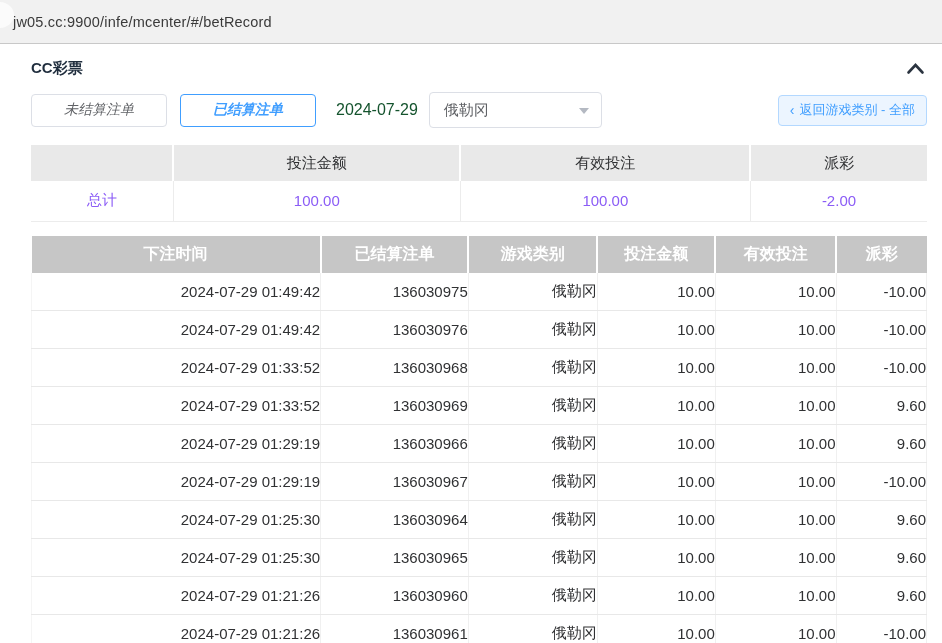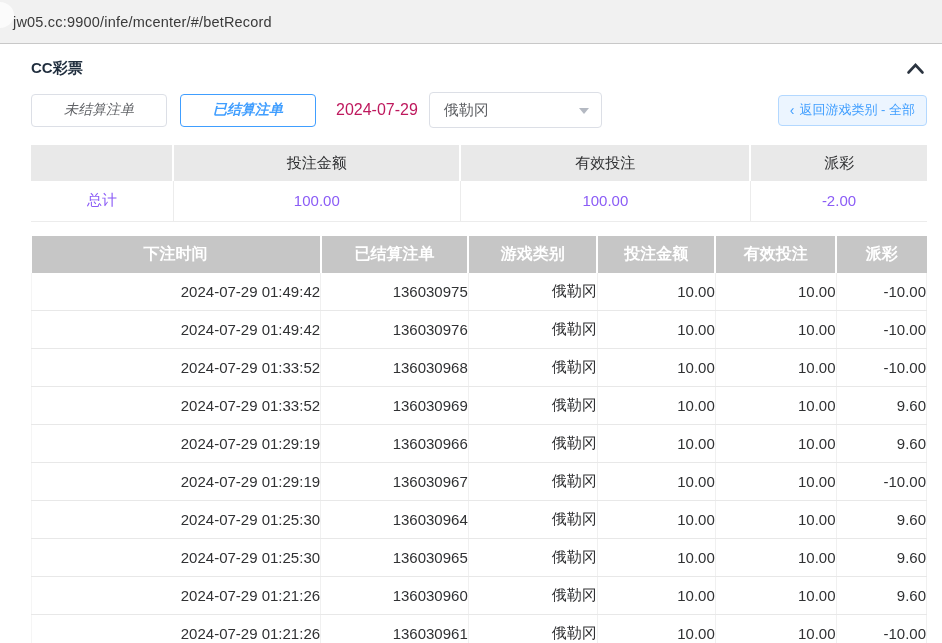--- a/index.html
+++ b/index.html
@@ -59,21 +59,21 @@
     cursor: pointer;
     font-family: inherit;
     font-style: italic;
   }
   .btn-tab.active {
     border-color: #409eff;
     color: #409eff;
     font-weight: 700;
     margin-left: 13px;
   }
-  .date-label { margin-left: 20px; font-size: 16px; color: #be185d; }
+  .date-label { margin-left: 20px; font-size: 16px; color: #14532d; }
   .select {
     margin-left: 11px;
     width: 173px;
     height: 36px;
     background: #fff;
     border: 1px solid #dcdfe6;
     border-radius: 4px;
     display: flex;
     align-items: center;
     justify-content: space-between;

